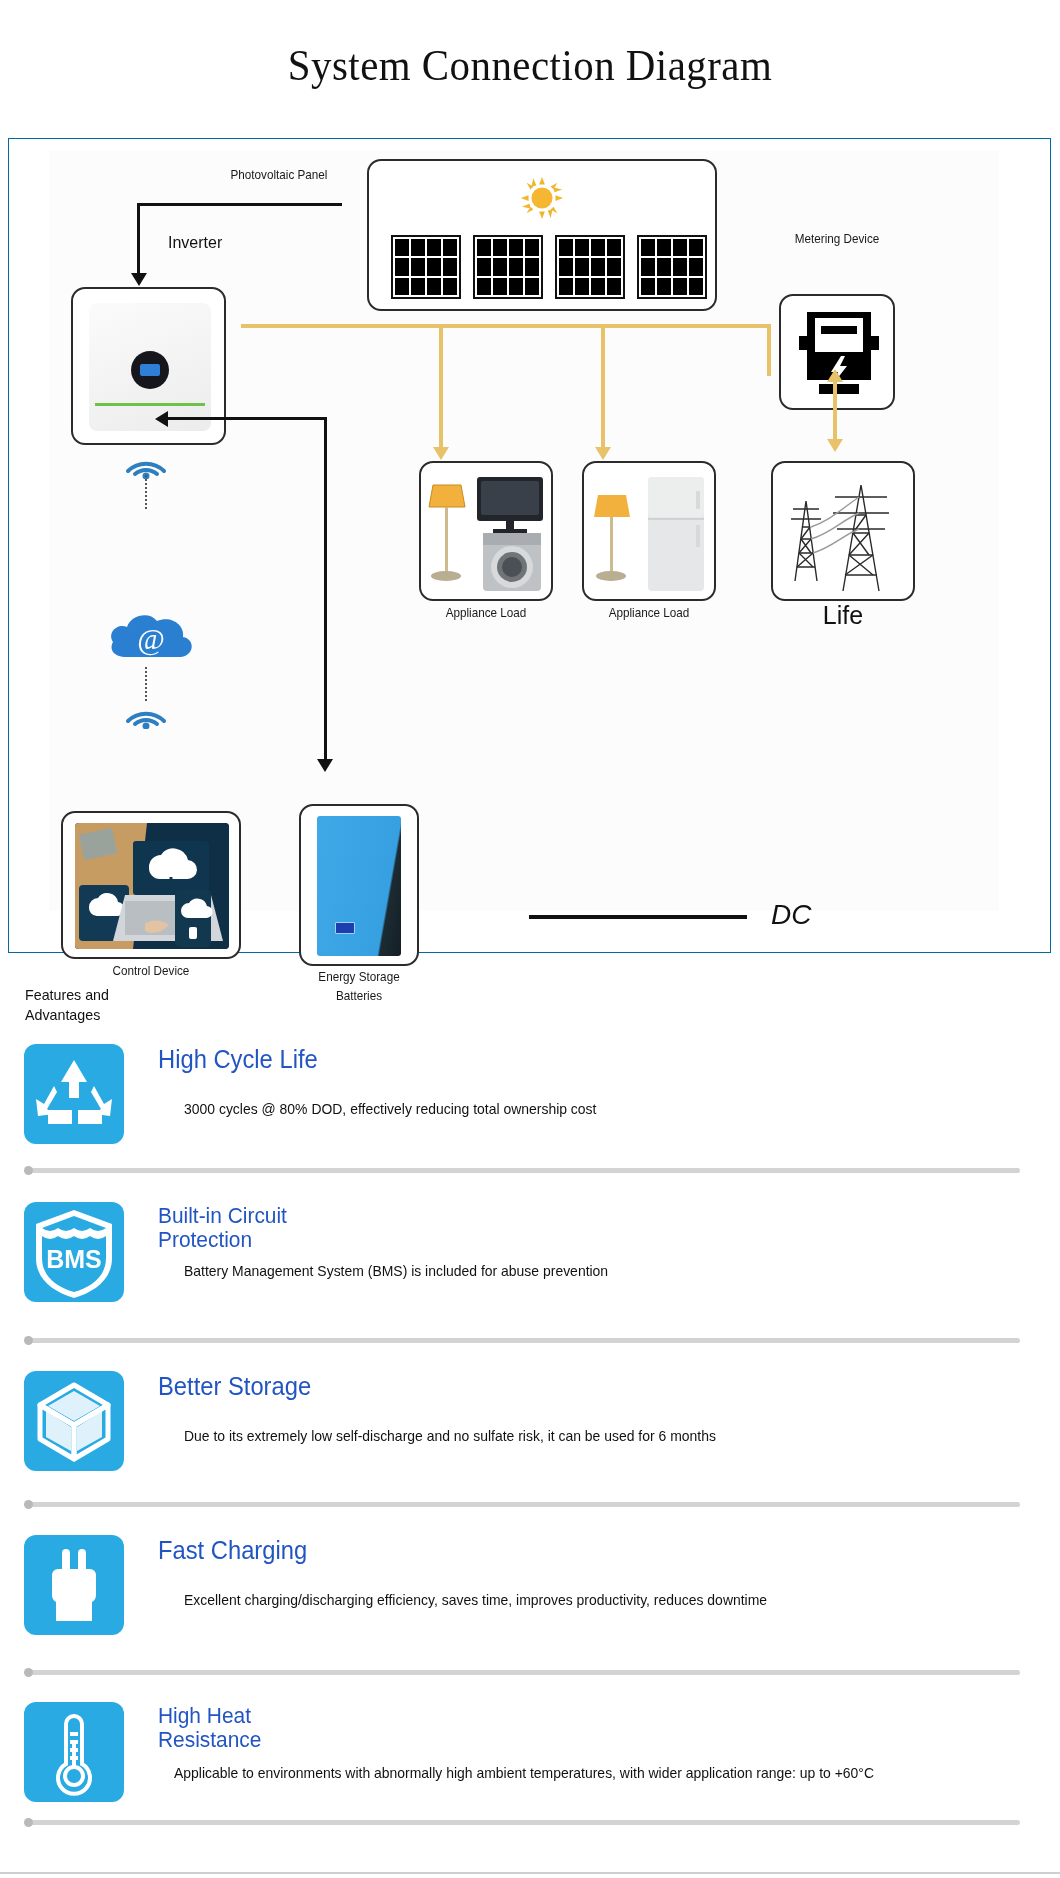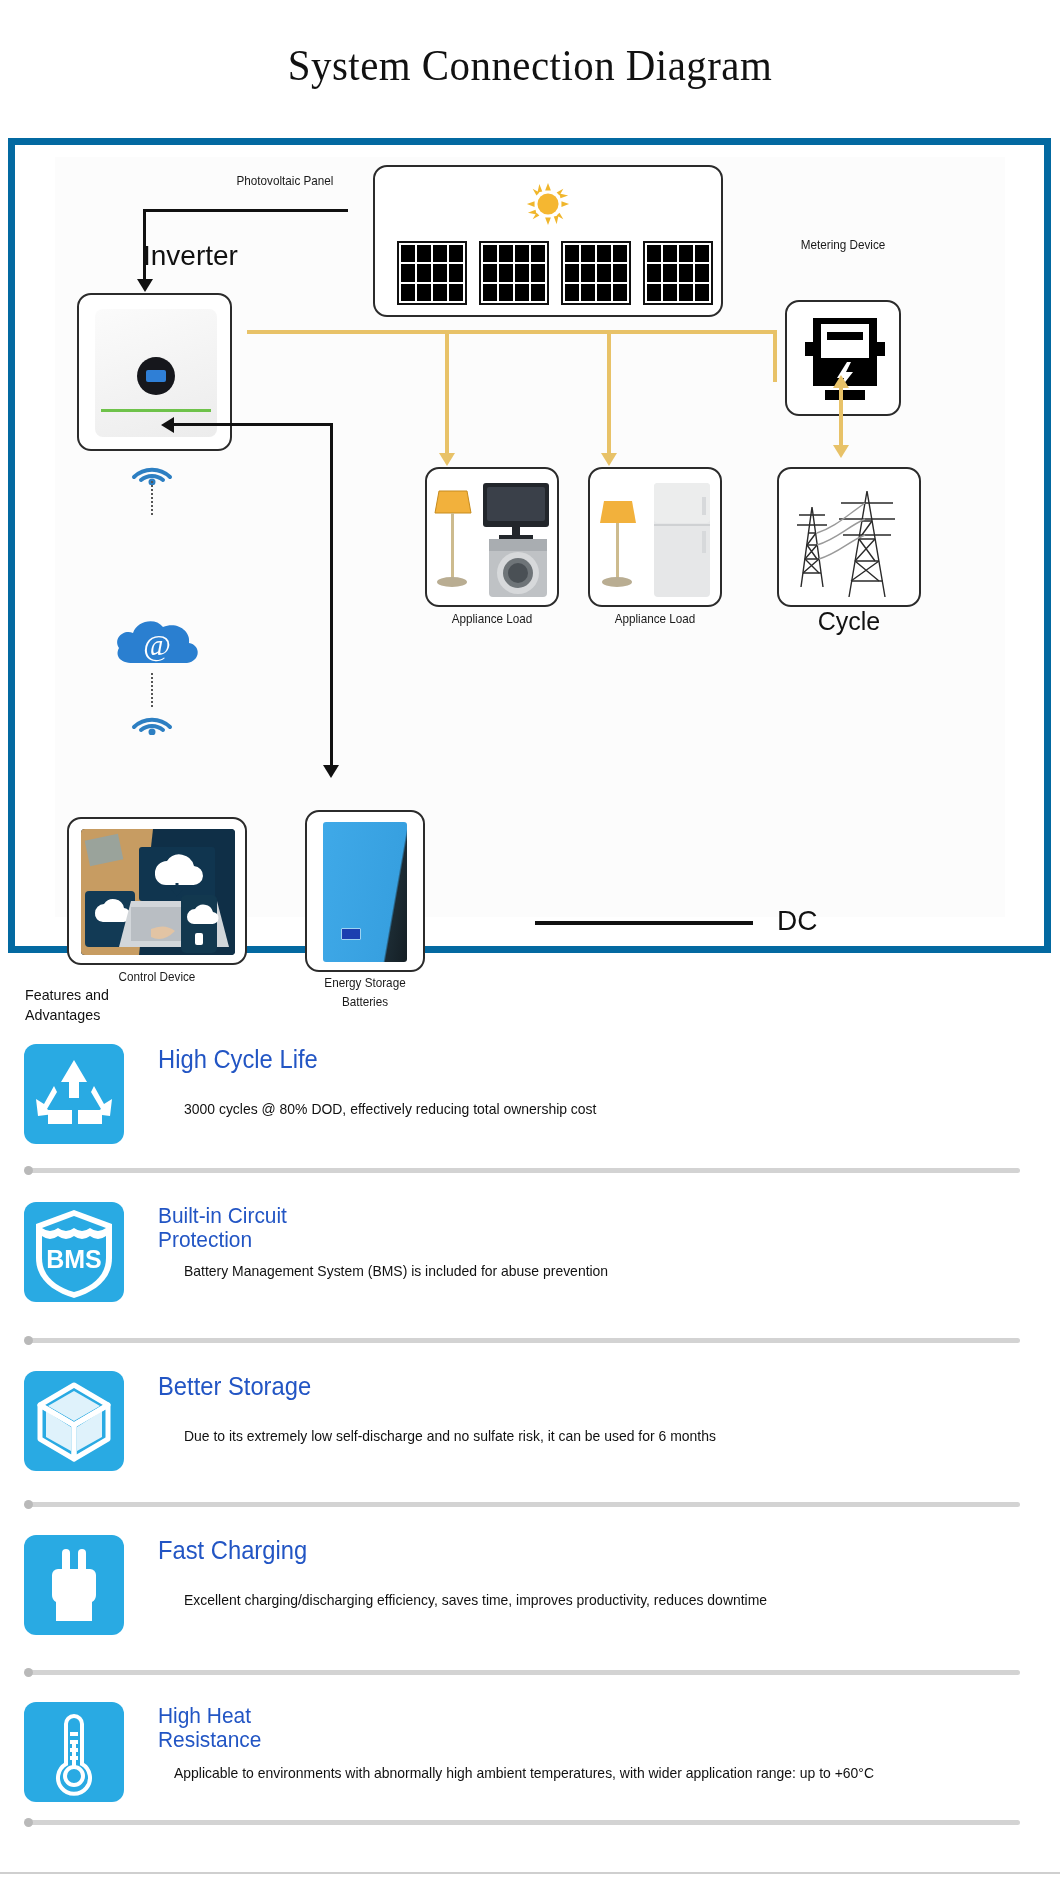--- a/index.html
+++ b/index.html
@@ -20,21 +20,21 @@
     font-size:44px;
     font-weight:400;
     color:#111;
     letter-spacing:0.5px;
     transform:scaleX(0.93);
   }
 
   
   #diagram-frame {
     position:absolute; left:8px; top:138px; width:1043px; height:815px;
-    border:7px solid #0369a1;
+    border:1px solid #0369a1;
     background:#fff;
   }
   #diagram-inner-panel {
     position:absolute; left:40px; top:12px; width:950px; height:760px;
     background:#fcfcfc;
   }
   .rbox {
     border:2px solid #2b2b2b;
     border-radius:14px;
     background:#fff;
@@ -122,21 +122,21 @@
   }
   #battery-led {
     position:absolute; left:18px; bottom:22px; width:20px; height:12px;
     background:#1b3fb0; border:1px solid #9ed3f2; border-radius:1px;
   }
 
   
   #legend { position:absolute; left:520px; top:760px; width:420px; }
   .legend-row { position:relative; height:54px; }
   .legend-line { position:absolute; left:0; top:16px; width:218px; height:4px; }
-  .legend-label { position:absolute; left:242px; top:0; font-size:28px; color:#111; }
+  .legend-label { position:absolute; left:242px; top:0; font-size:28px; color:#111;font-style:italic; }
 
   
   .wire { position:absolute; background:#111; }
   .wire.ac { background:#e8c268; }
   .arrow-down, .arrow-up, .arrow-left {
     position:absolute; width:0; height:0;
   }
   .arrow-down { border-left:8px solid transparent; border-right:8px solid transparent; border-top:13px solid #111; }
   .arrow-down.ac { border-top-color:#e8c268; }
   .arrow-up { border-left:8px solid transparent; border-right:8px solid transparent; border-bottom:13px solid #111; }
@@ -263,21 +263,21 @@
           <i></i>
           <i></i>
         </div>
     </div>
   </div>
   <div class="cap" style="left:190px; top:28px; width:160px;">Photovoltaic Panel</div>
 
   <div class="wire" style="left:128px; top:64px; width:205px; height:3px;"></div>
   <div class="wire" style="left:128px; top:64px; width:3px; height:72px;"></div>
   <div class="arrow-down" style="left:122px; top:134px;"></div>
-  <div class="cap-big" style="left:128px; top:95px; font-size:28px;">Inverter</div>
+  <div class="cap-big" style="left:128px; top:95px; font-size:16px;padding-left:31px;">Inverter</div>
 
   <div class="rbox" id="inverter-box">
     <div id="inverter-body">
       <div id="inverter-screen">
           <span></span>
         </div>
       <div id="inverter-stripe"></div>
     </div>
   </div>
 
@@ -380,21 +380,21 @@
         <path d="M70 128 L88 22 L106 128"></path>
         <path d="M72 112 L104 112 M76 92 L100 92 M80 70 L96 70 M83 52 L93 52"></path>
         <path d="M62 34 L114 34 M60 50 L116 50 M64 66 L112 66"></path>
         <path d="M72 112 L100 92 M76 92 L96 70 M80 70 L93 52 M100 112 L76 92 M96 92 L80 70"></path>
         <path d="M38 64 C56 58 66 48 86 34" stroke="#9a9a9a"></path>
         <path d="M38 76 C58 70 68 58 86 50" stroke="#9a9a9a"></path>
         <path d="M40 90 C60 84 70 72 86 66" stroke="#9a9a9a"></path>
       </g>
     </svg>
   </div>
-  <div class="cap-big" style="left:762px; top:462px; width:144px; font-size:25px;">Cycle</div>
+  <div class="cap-big" style="left:762px; top:462px; width:144px; font-size:25px;">Life</div>
 
   <div class="wire" style="left:155px; top:278px; width:163px; height:3px;"></div>
   <div class="arrow-left" style="left:146px; top:272px;"></div>
   <div class="wire" style="left:315px; top:278px; width:3px; height:345px;"></div>
   <div class="arrow-down" style="left:308px; top:620px;"></div>
 
   <div class="rbox" id="control-box">
     <div id="control-photo">
       <svg viewBox="0 0 154 126" width="154" height="126">
         <rect x="0" y="0" width="154" height="126" fill="#0f2f47"></rect>

